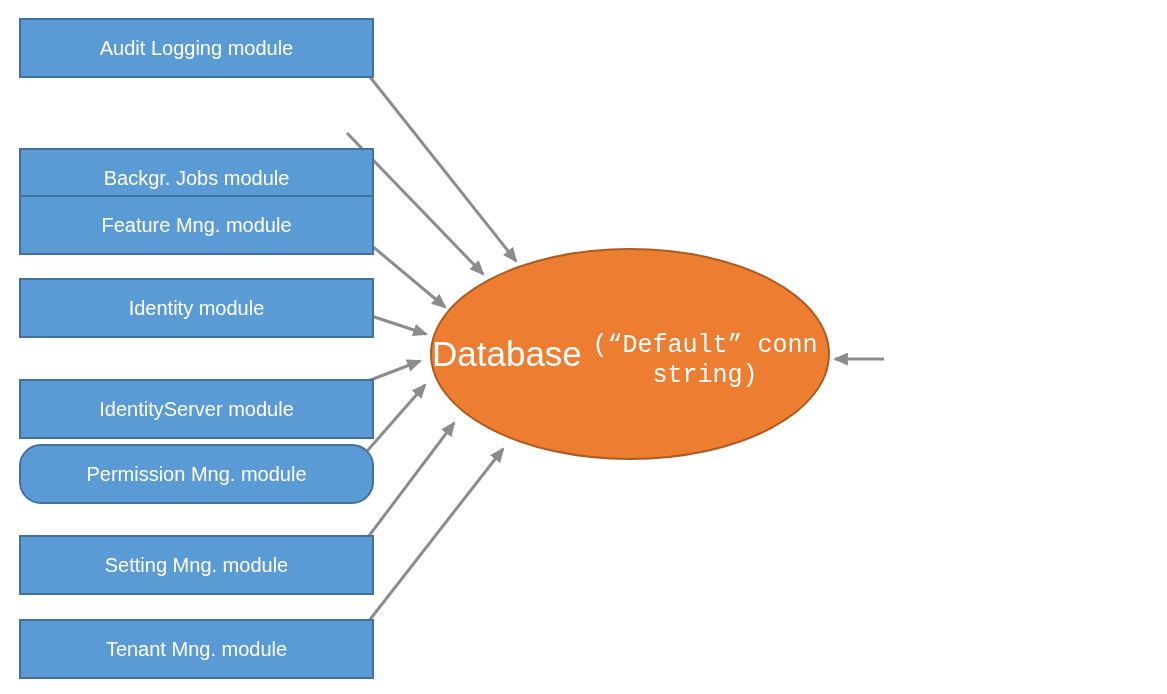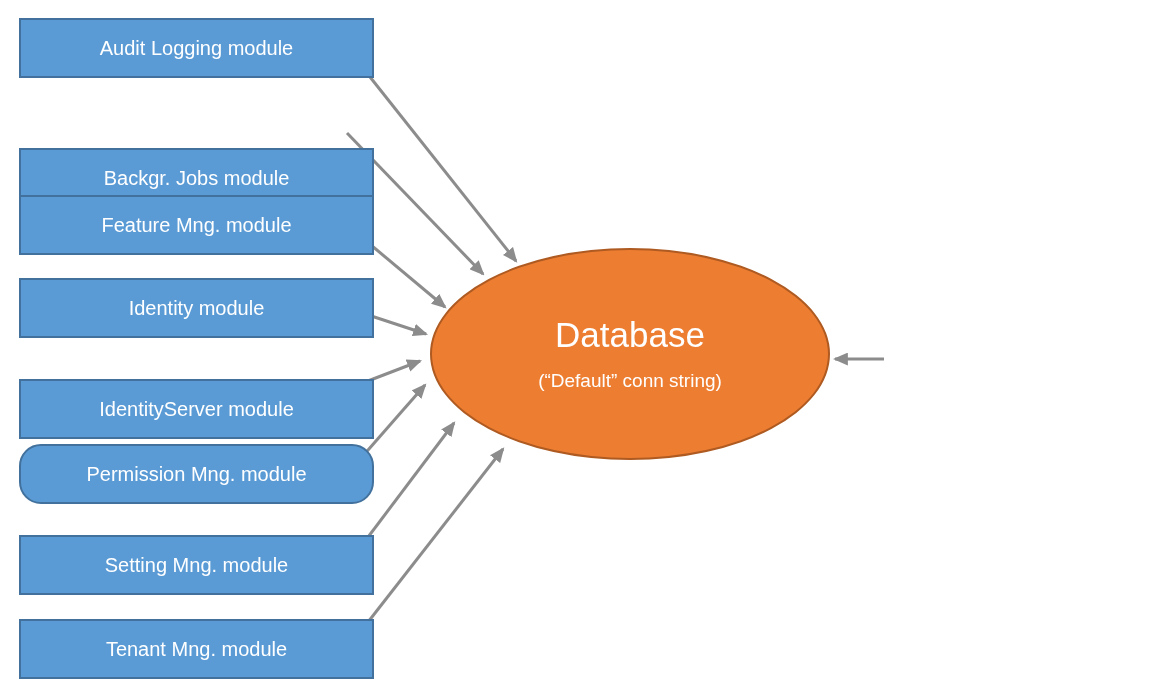--- a/index.html
+++ b/index.html
@@ -43,34 +43,35 @@
     position: absolute;
     left: 430px;
     top: 248px;
     width: 400px;
     height: 212px;
     box-sizing: border-box;
     background: var(--db-fill, #ED7D31);
     border: 2px solid var(--db-border, #AE5A21);
     border-radius: 50%;
     display: flex;
-    flex-direction: column;
+    flex-direction: row;
     align-items: center;
     justify-content: center;
     color: var(--node-text, #ffffff);
     text-align: center;
   }
   .db-title {
     font-size: 35px;
     line-height: 1.15;
   }
   .db-subtitle {
-    font-size: 19px;
+    font-size: 25px;
     line-height: 1.2;
     margin-top: 14px;
+    font-family: Liberation Mono, monospace;
   }
   .app-box {
     position: absolute;
     left: 884px;
     top: 328px;
     width: 273px;
     height: 62px;
     box-sizing: border-box;
     background: var(--app-fill, #70AD47);
     border: 2px solid var(--app-border, #507E32);

